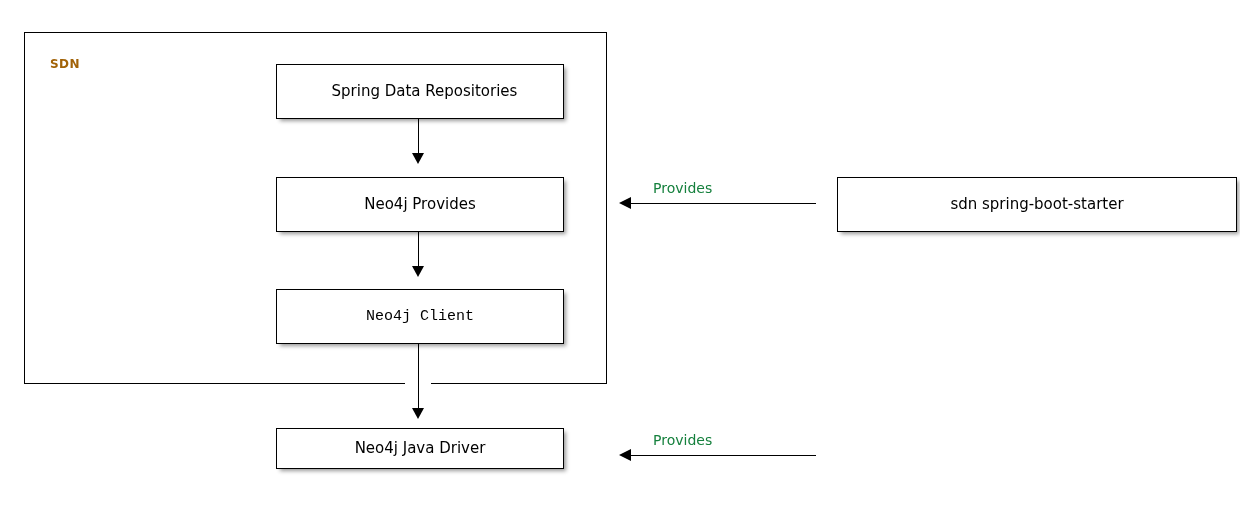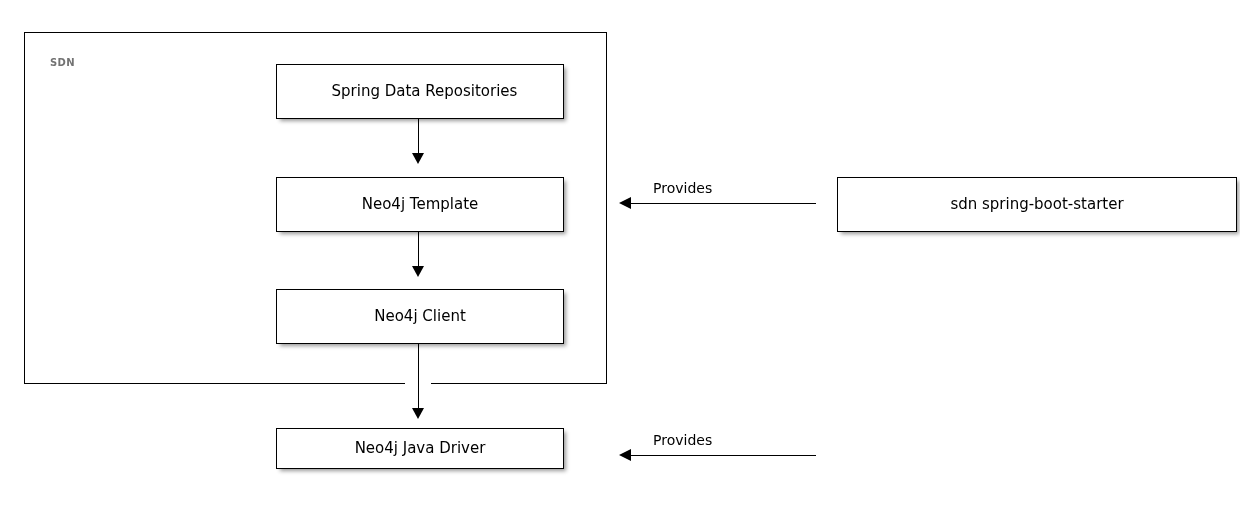--- a/index.html
+++ b/index.html
@@ -21,24 +21,24 @@
 
   
   .group-box {
     position: absolute;
     box-sizing: border-box;
     border: 1.4px solid #000000;
     background: transparent;
   }
   .group-label {
     position: absolute;
-    font-size: 10px;
+    font-size: 12px;
     font-weight: bold;
     letter-spacing: 0.4px;
-    color: #737373;
+    color: #a16207;
     white-space: nowrap;
   }
 
   
   .node {
     position: absolute;
     box-sizing: border-box;
     border: 1.4px solid #000000;
     background: #ffffff;
     display: flex;
@@ -85,21 +85,21 @@
     position: absolute;
     width: 0;
     height: 0;
     border-top: 6px solid transparent;
     border-bottom: 6px solid transparent;
     border-right: 12px solid #000000;
   }
   .edge-label {
     position: absolute;
     font-size: 14px;
-    color: #000000;
+    color: #15803d;
     white-space: nowrap;
   }
   
   .line-break-mask {
     position: absolute;
     background: #ffffff;
   }
 </style>
 </head>
 <body>
@@ -127,24 +127,24 @@
 
   <div class="conn-h" style="left:631px; top:455px; width:185px;"></div>
   <div class="arrow-left" style="left:619px; top:449px;"></div>
   <div class="edge-label" style="left:653px; top:432px;">Provides</div>
 
   <div class="node" style="left:276px; top:64px; width:288px; height:55px;padding-left:9px;">
     <span class="node-label">Spring Data Repositories</span>
   </div>
 
   <div class="node" style="left:276px; top:177px; width:288px; height:55px;">
-    <span class="node-label">Neo4j Template</span>
+    <span class="node-label">Neo4j Provides</span>
   </div>
 
-  <div class="node" style="left:276px; top:289px; width:288px; height:55px;">
+  <div class="node" style="left:276px; top:289px; width:288px; height:55px;font-family:Liberation Mono, monospace;">
     <span class="node-label">Neo4j Client</span>
   </div>
 
   <div class="node" style="left:276px; top:428px; width:288px; height:41px;">
     <span class="node-label">Neo4j Java Driver</span>
   </div>
 
   <div class="node" style="left:837px; top:177px; width:400px; height:55px;">
     <span class="node-label">sdn spring-boot-starter</span>
   </div>

